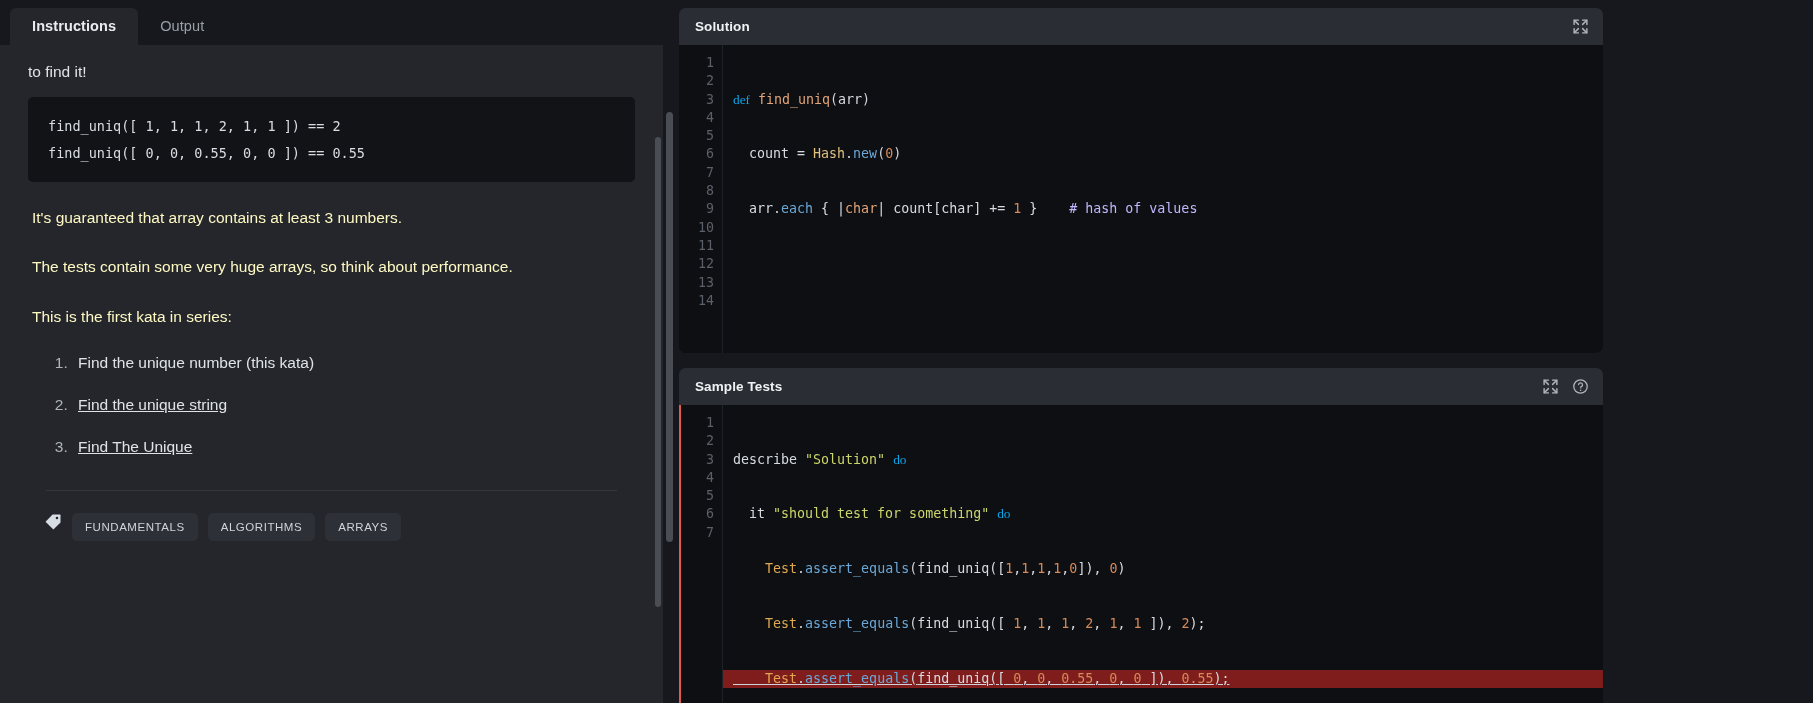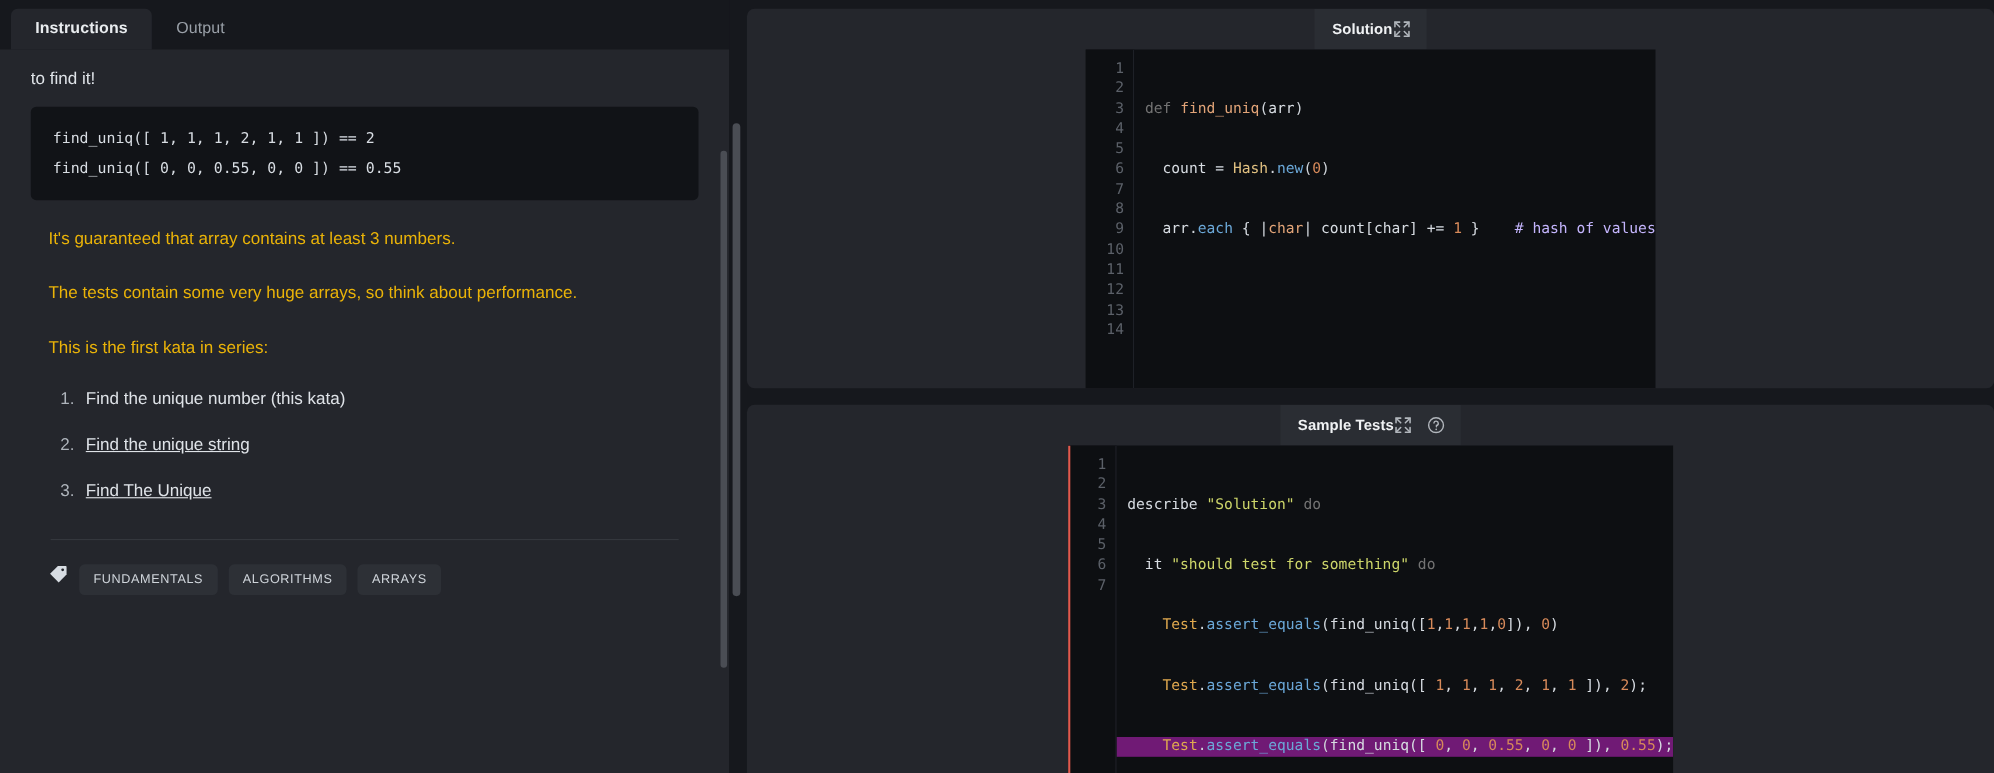--- a/index.html
+++ b/index.html
@@ -2,21 +2,21 @@
 <html><head>
 <meta charset="utf-8">
 <style>
   * { box-sizing: border-box; margin: 0; padding: 0; }
   html, body {
     width: 1813px; height: 703px;
     background: #16181d;
     font-family: "Liberation Sans", sans-serif;
     overflow: hidden;
   }
-  .app { position: relative; width: 1813px; height: 703px; display: flex; background: #16181d; }
+  .app { position: relative; width: 1603px; height: 703px; display: flex; background: #16181d; }
 
   
   .left-panel {
     width: 663px; height: 703px;
     background: #16181d;
     display: flex; flex-direction: column;
     position: relative;
     flex: 0 0 663px;
   }
   .tabbar {
@@ -52,22 +52,22 @@
     background: #111317;
     border-radius: 5px;
     padding: 16px 20px;
     margin: 14px 0 24px 0;
     font-family: "DejaVu Sans Mono", monospace;
     font-size: 13.5px;
     line-height: 1.95;
     color: #d8dde3;
   }
   .para {
-    font-size: 15.5px; color: #eab308; line-height: 1.5;
-    margin: 0 0 26px 16px;
+    font-size: 15.5px; color: #fef9c3; line-height: 1.5;
+    margin: 0 0 26px 4px;
   }
   ol.kata-list { margin: 6px 0 0 0; padding-left: 44px; }
   ol.kata-list li {
     font-size: 15.5px; color: #dfe3e8;
     margin-bottom: 24px; padding-left: 6px;
   }
   ol.kata-list li::marker { color: #aeb4bb; }
   ol.kata-list li a { color: #dfe3e8; text-decoration: underline; cursor: pointer; }
 
   .tag-divider {
@@ -139,21 +139,20 @@
     padding: 8px 0 0 16px;
     display: flex; flex-direction: column;
     position: relative;
     overflow: hidden;
   }
   .panel {
     background: #24262c;
     border-radius: 7px 7px 0 0;
     display: flex; flex-direction: column;
     overflow: hidden;
-    align-items: center;
   }
   .panel-header {
     height: 37px; flex: 0 0 37px;
     display: flex; align-items: center;
     padding: 0 14px 0 16px;
     background: #2a2d33;
   }
   .panel-title {
     font-size: 13.5px; font-weight: 700; color: #f0f2f4;
     letter-spacing: .1px;
@@ -180,35 +179,35 @@
     background: #0d0f12;
   }
   .gutter div { height: 18.3px; }
   .code-area {
     flex: 1 1 auto; padding: 9px 0 0 10px;
     position: relative; white-space: pre;
     overflow: hidden;
   }
   .code-area .ln { height: 18.3px; color: #cfd4da; }
   .code-area .ln.hl {
-    background: #701a75;
-    margin-left: -10px; padding-left: 10px;
+    background: #7f1d1d;
+    margin-left: -10px; padding-left: 10px; text-decoration: underline;
   }
   .editor.tests { background: #0d0f12; }
   .editor.tests::before {
     content: ""; position: absolute; left: 0; top: 0; bottom: 0;
     width: 2px; background: #e05a4e;
   }
   .gutter-sep {
     position: absolute; left: 43px; top: 0; bottom: 0;
     width: 1px; background: #1e2127;
   }
 
   
-  .t-kw   { color: #737373; }
+  .t-kw   { color: #0ea5e9; font-family: Liberation Serif, serif; }
   .t-fn   { color: #e2a478; }
   .t-const{ color: #e0c080; }
   .t-meth { color: #6ba8d8; }
   .t-num  { color: #d78a5a; }
   .t-str  { color: #cdd66a; }
   .t-com  { color: #c4b5fd; }
   .t-var  { color: #e2a478; }
   .t-plain{ color: #d7dce2; }
   .t-op   { color: #cfd4da; }
   .t-tcls { color: #e0a94f; }

